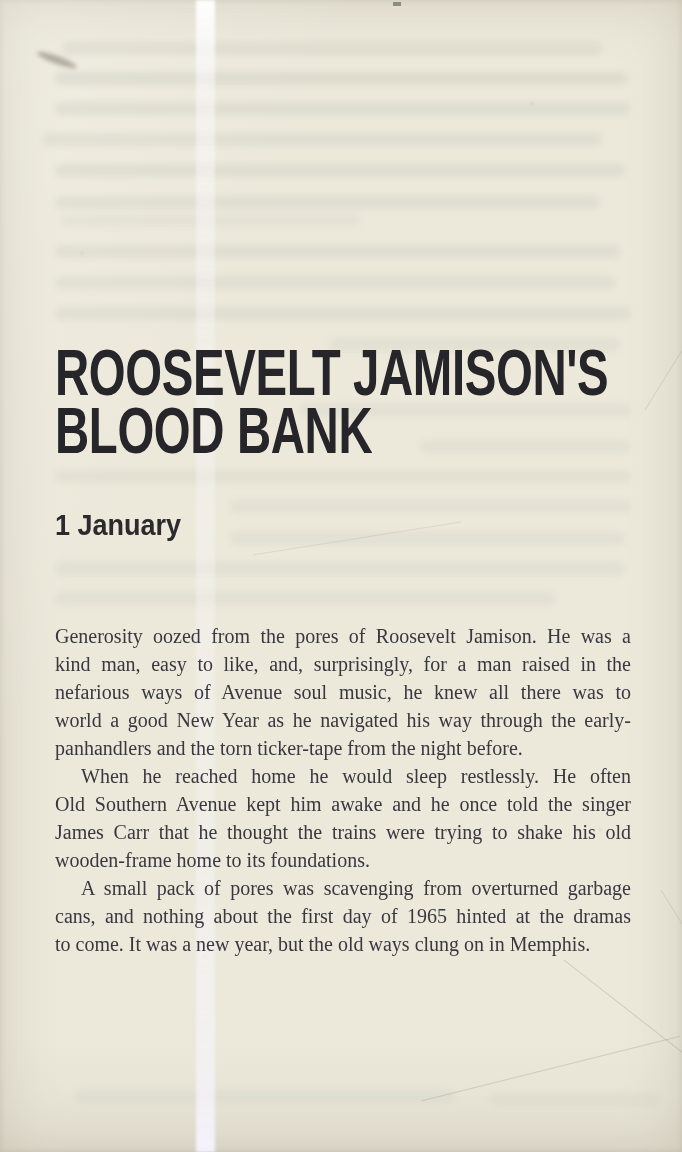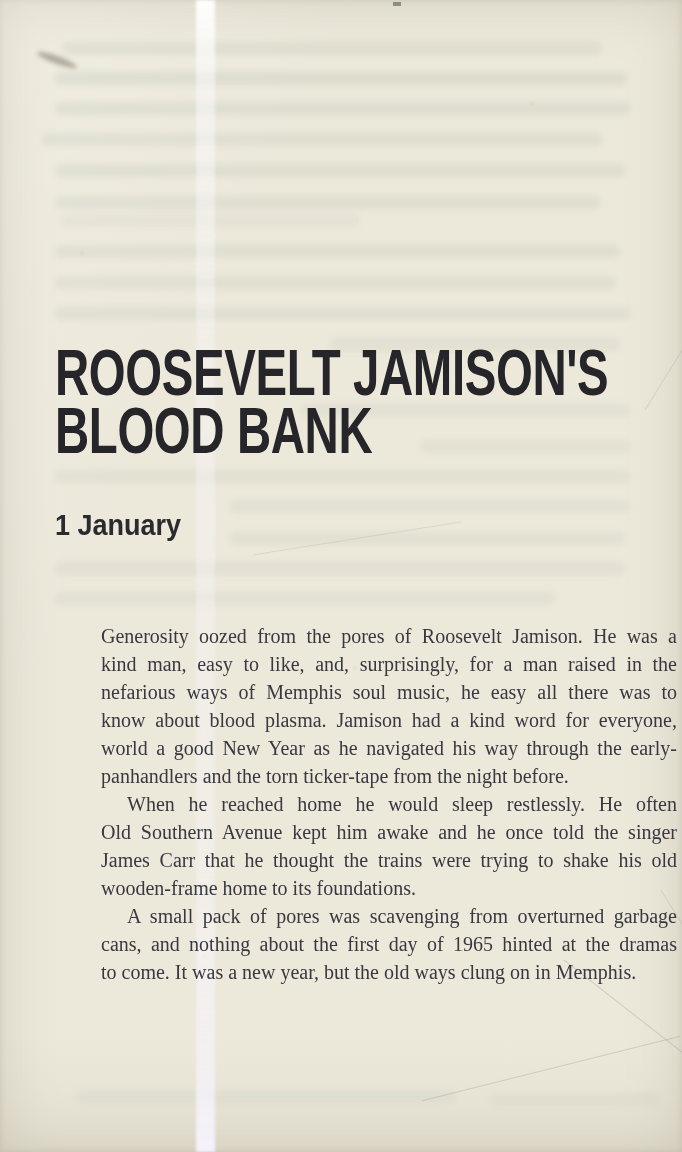--- a/index.html
+++ b/index.html
@@ -47,21 +47,21 @@
     transform:scaleX(.74);transform-origin:0 0;white-space:nowrap;
   }
   .subheading{
     position:absolute;left:55px;top:508px;margin:0;
     font-family:"Liberation Sans", sans-serif;font-weight:bold;
     font-size:30px;line-height:34px;color:#2a2a2f;
     transform:scaleX(.9);transform-origin:0 0;white-space:nowrap;
   }
   .body-text{
     position:absolute;left:55px;top:622px;width:576px;
-    font-size:20px;line-height:28px;color:#393841;margin-left:46px;
+    font-size:20px;line-height:28px;color:#393841;
   }
   .text-line{
     text-align:justify;text-align-last:justify;
     height:28px;overflow:visible;white-space:normal;
   }
   .text-line.last{text-align-last:left;}
   .text-line.indent{text-indent:26px;}
 </style>
 </head>
 <body>
@@ -104,22 +104,21 @@
     <div>ROOSEVELT JAMISON'S</div>
     <div>BLOOD BANK</div>
   </h1>
 
   <h2 class="subheading">1 January</h2>
 
   <div class="body-text" id="body-text">
       <div>
         <div class="text-line">Generosity oozed from the pores of Roosevelt Jamison. He was a</div>
         <div class="text-line">kind man, easy to like, and, surprisingly, for a man raised in the</div>
-        <div class="text-line">nefarious ways of Memphis soul music, he easy all there was to</div>
-        <div class="text-line">know about blood plasma. Jamison had a kind word for everyone,</div>
+        <div class="text-line">nefarious ways of Avenue soul music, he knew all there was to</div>
         <div class="text-line">world a good New Year as he navigated his way through the early-</div>
         <div class="text-line last">panhandlers and the torn ticker-tape from the night before.</div>
       </div>
       <div>
         <div class="text-line indent">When he reached home he would sleep restlessly. He often</div>
         <div class="text-line">Old Southern Avenue kept him awake and he once told the singer</div>
         <div class="text-line">James Carr that he thought the trains were trying to shake his old</div>
         <div class="text-line last">wooden-frame home to its foundations.</div>
       </div>
       <div>

